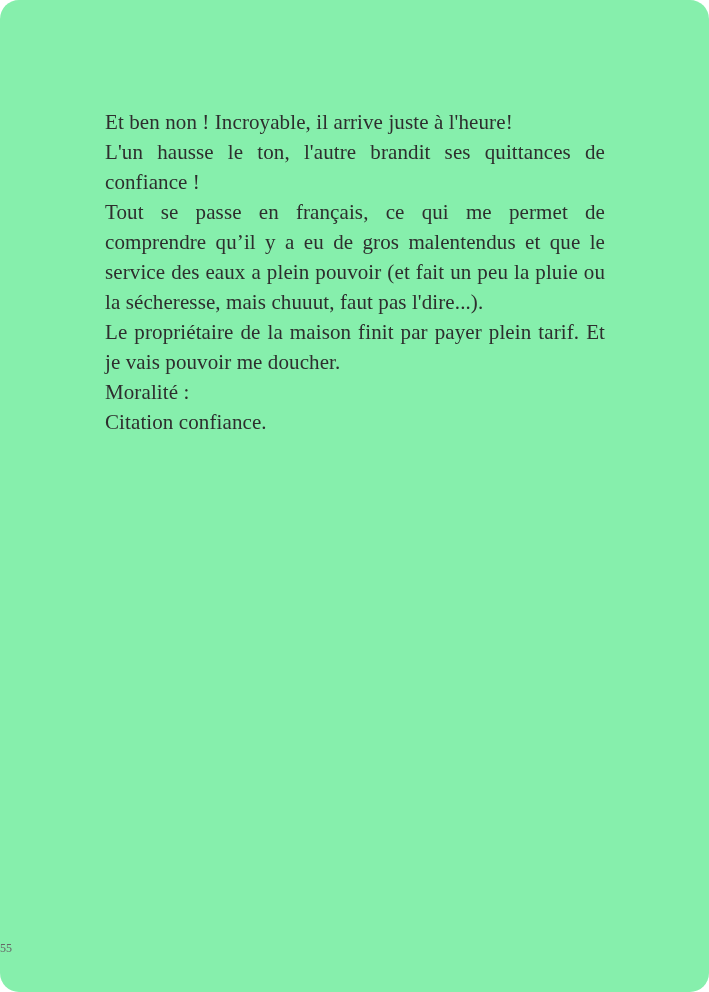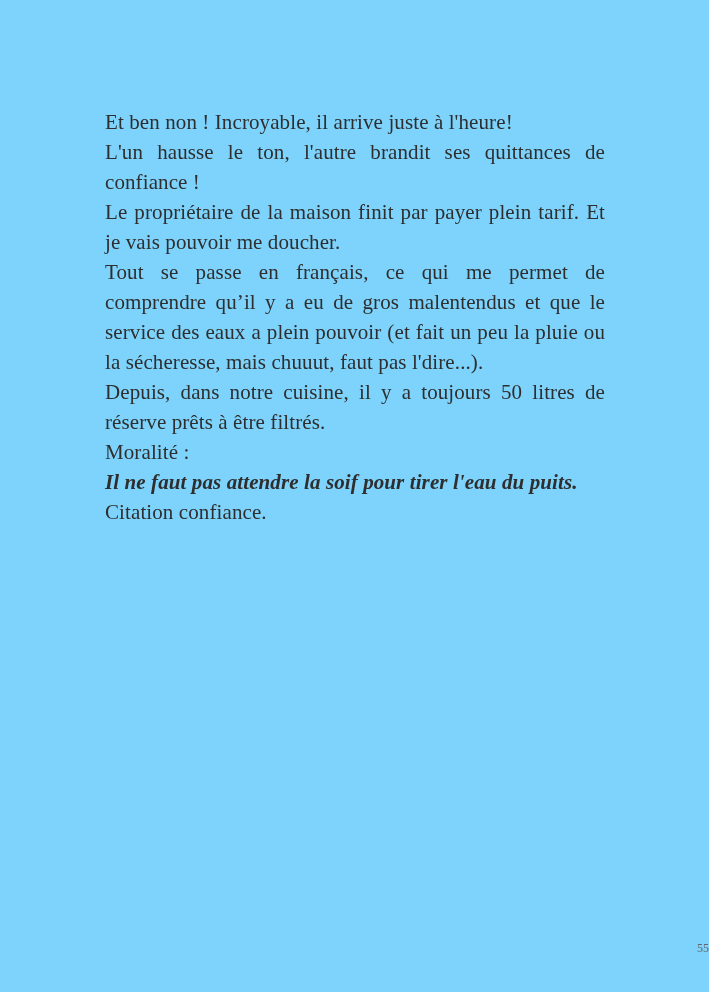--- a/index.html
+++ b/index.html
@@ -10,21 +10,22 @@
   body {
     position: relative;
     width: 709px;
     height: 992px;
     font-family: "Liberation Serif", "DejaVu Serif", serif;
     overflow: hidden;
   }
   .page {
     position: absolute;
     inset: 0;
-    background: #7dd3fc;
+    background: #86efac;
+    border-radius: 19px;
   }
   .text-block {
     position: absolute;
     left: 105px;
     top: 107px;
     width: 500px;
     font-size: 21px;
     line-height: 30px;
     color: #2e2e2e;
     text-align: justify;
@@ -37,40 +38,38 @@
   }
   .text-block p.moral {
     font-weight: bold;
     font-style: italic;
   }
   .page-footer {
     position: absolute;
     left: 0;
     top: 938px;
     width: 709px;
-    text-align: right;
+    text-align: left;
   }
   .page-number {
     font-size: 12px;
     color: #666666;
   }
 </style>
 </head>
 <body>
 
 <div class="page">
 
   <div class="text-block">
     <p>Et ben non ! Incroyable, il arrive juste à l'heure!</p>
     <p>L'un hausse le ton, l'autre brandit ses quittances de confiance !</p>
+    <p>Tout se passe en français, ce qui me permet de comprendre qu’il y a eu de gros malentendus et que le service des eaux a plein pouvoir (et fait un peu la pluie ou la sécheresse, mais chuuut, faut pas l'dire...).</p>
     <p>Le propriétaire de la maison finit par payer plein tarif. Et je vais pouvoir me doucher.</p>
-    <p>Tout se passe en français, ce qui me permet de comprendre qu’il y a eu de gros malentendus et que le service des eaux a plein pouvoir (et fait un peu la pluie ou la sécheresse, mais chuuut, faut pas l'dire...).</p>
-    <p>Depuis, dans notre cuisine, il y a toujours 50 litres de réserve prêts à être filtrés.</p>
     <p>Moralité :</p>
-    <p class="moral">Il ne faut pas attendre la soif pour tirer l'eau du puits.</p>
     <p>Citation confiance.</p>
   </div>
 
   <div class="page-footer">
     <span class="page-number">55</span>
   </div>
 
 </div>
 
 </body></html>

